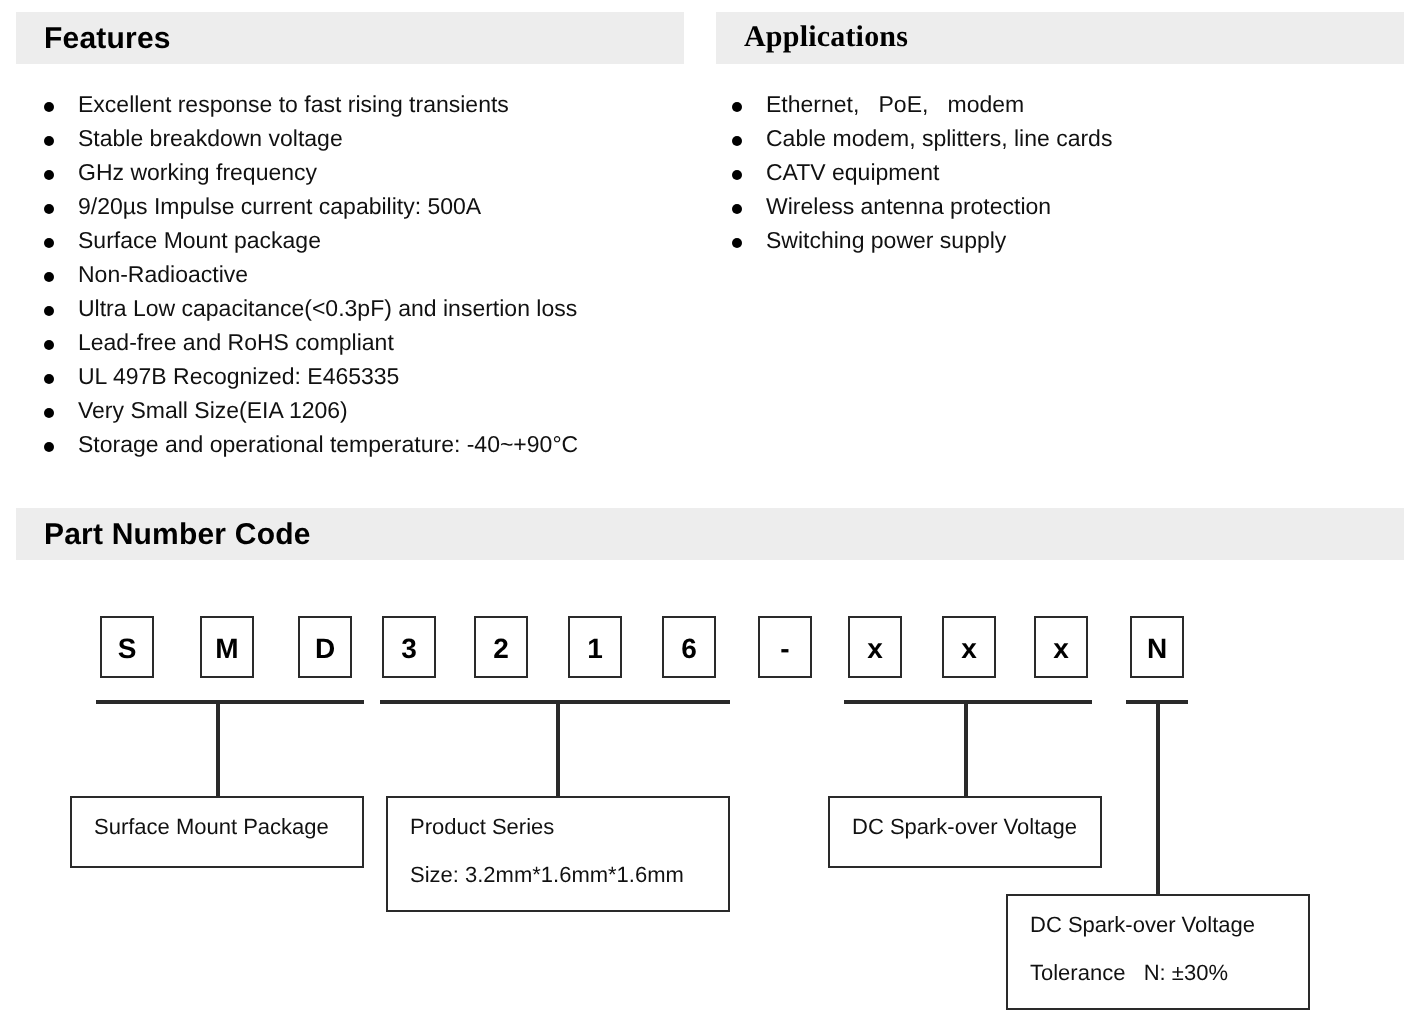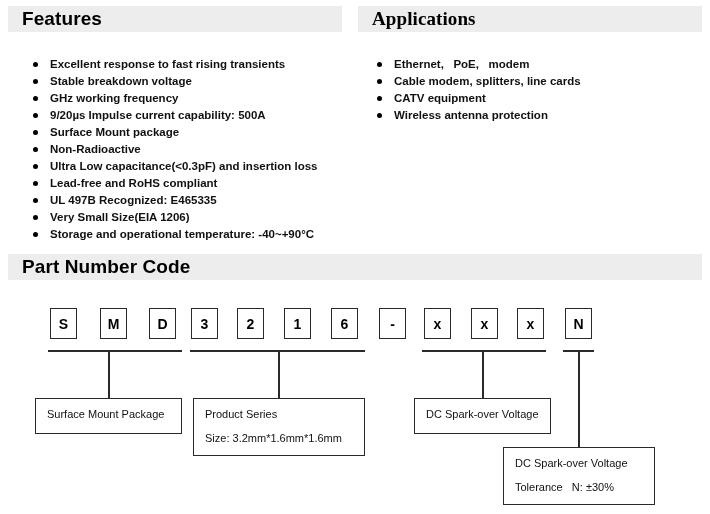--- a/index.html
+++ b/index.html
@@ -17,38 +17,37 @@
   }
 
   
   .section-bar {
     position: absolute;
     background: #ededed;
     display: flex;
     align-items: center;
   }
   .section-bar .bar-title {
-    font-size: 19px;
+    font-size: 15px;
     font-weight: bold;
     color: #000;
     padding-left: 14px;
     letter-spacing: 0.1px;
   }
 
   #features-bar     { left: 8px;   top: 6px;   width: 334px; height: 26px; }
   #applications-bar { left: 358px; top: 6px;   width: 344px; height: 26px; font-family: Liberation Serif, serif; }
   #pnc-bar          { left: 8px;   top: 254px; width: 694px; height: 26px; text-align: center; }
 
   
   .bullet-list {
     position: absolute;
     list-style: none;
-    margin: 11px;
+    margin: 0;
     padding: 0;
-    font-weight: bold;
   }
   .bullet-list li {
     position: relative;
     font-size: 11.5px;
     line-height: 17px;
     padding-left: 25px;
     white-space: pre;
     color: #111;
   }
   .bullet-list li .bullet-dot {
@@ -136,20 +135,21 @@
   </ul>
 
 <div class="section-bar" id="applications-bar">
   <span class="bar-title">Applications</span>
 </div>
 <ul class="bullet-list" id="applications-list">
     <li><span class="bullet-dot"></span><span>Ethernet,   PoE,   modem</span></li>
     <li><span class="bullet-dot"></span><span>Cable modem, splitters, line cards</span></li>
     <li><span class="bullet-dot"></span><span>CATV equipment</span></li>
     <li><span class="bullet-dot"></span><span>Wireless antenna protection</span></li>
+    <li><span class="bullet-dot"></span><span>Switching power supply</span></li>
   </ul>
 
 <div class="section-bar" id="pnc-bar">
   <span class="bar-title">Part Number Code</span>
 </div>
 
 <div id="pnc-diagram">
     <div class="code-box" style="left: 50px;">
       <span>S</span>
     </div>

